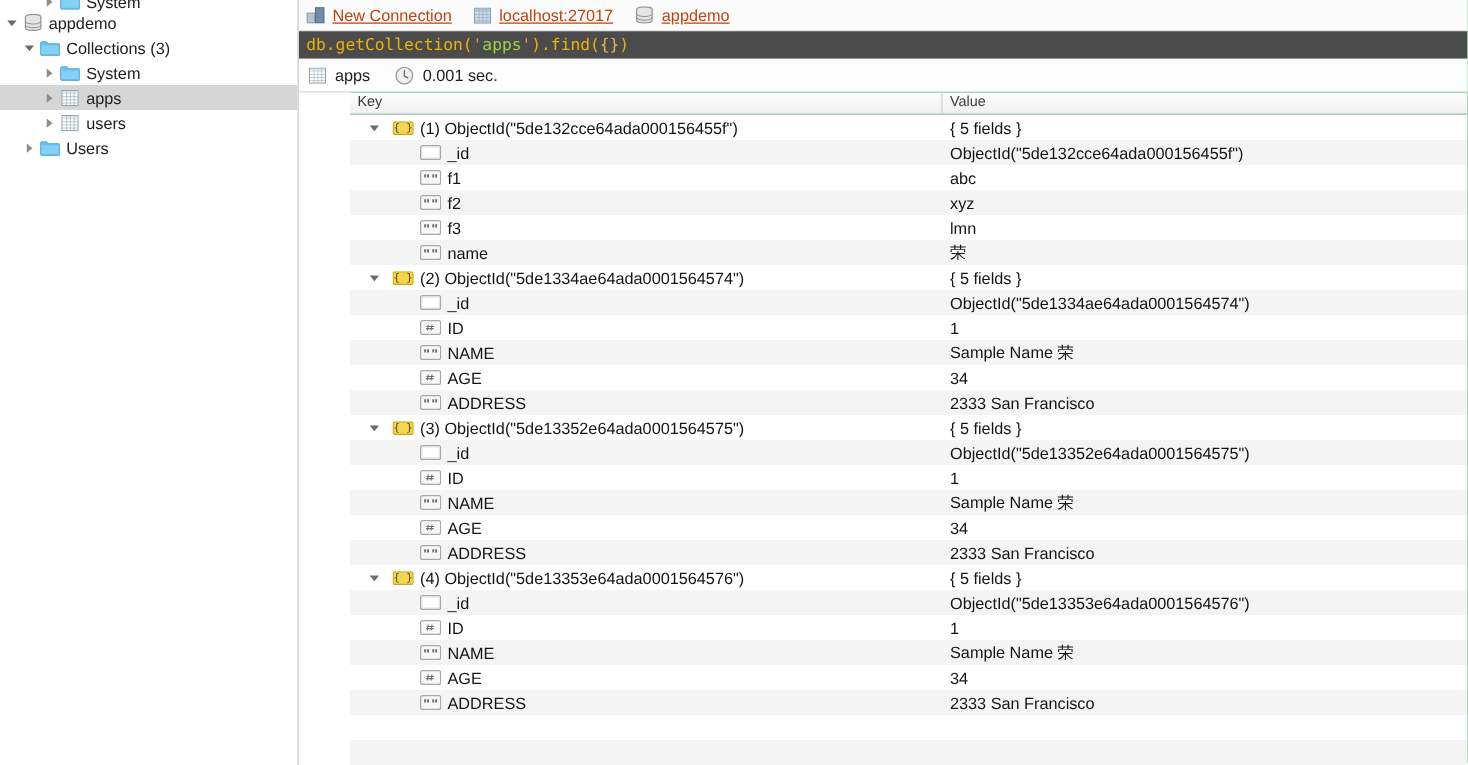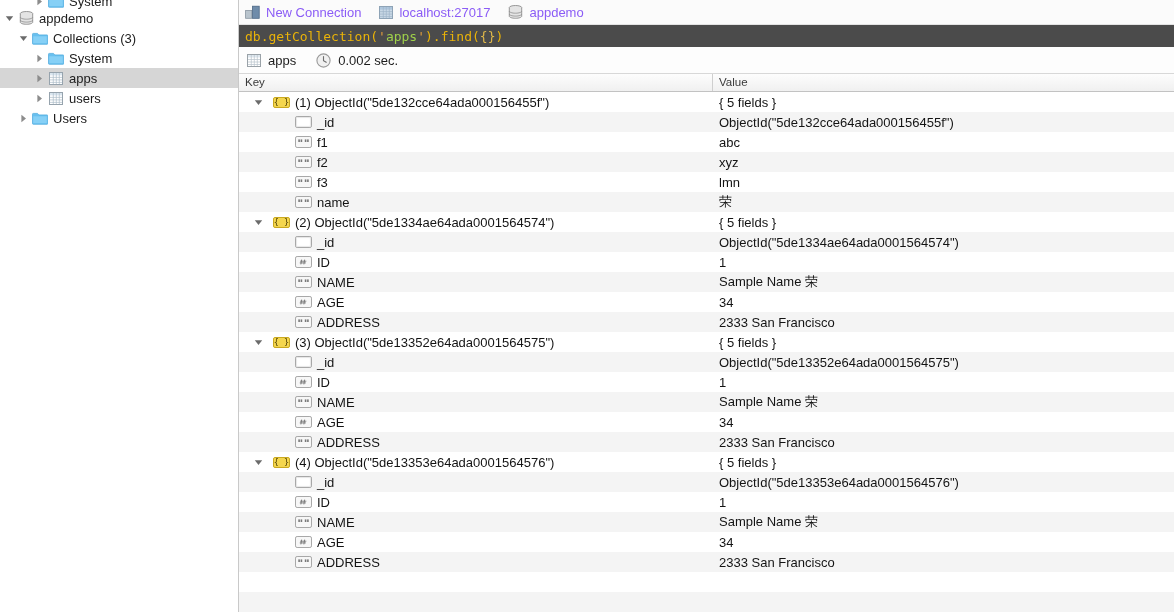--- a/index.html
+++ b/index.html
@@ -35,21 +35,21 @@
   .d0{padding-left:2px;}
   .d1{padding-left:16px;}
   .d2{padding-left:32px;}
 
   
   .main{flex:1;display:flex;flex-direction:column;height:612px;background:#fff;min-width:0;}
 
   .crumbbar{
     height:24px;flex:0 0 24px;display:flex;align-items:center;
     background:#fbfbfb;border-bottom:1px solid #e3e3e3;
-    padding-left:6px;font-size:13px;color:#8b5cf6;
+    padding-left:6px;font-size:13px;color:#c2410c;text-decoration:underline;
   }
   .crumb{display:flex;align-items:center;margin-right:18px;white-space:nowrap;}
   .crumb .ci{margin-right:6px;display:flex;align-items:center;}
 
   .querybar{
     height:22px;flex:0 0 22px;background:#4b4b4b;color:#f0f0f0;
     display:flex;align-items:center;padding:0 0 0 6px;
     font-family:"DejaVu Sans Mono","Liberation Mono",monospace;
     font-size:13px;letter-spacing:0px;
   }
@@ -60,21 +60,21 @@
 
   .statusbar{
     height:26px;flex:0 0 26px;display:flex;align-items:center;
     background:#fdfdfd;border-bottom:1px solid #d8d8d8;padding-left:8px;
     font-size:13px;color:#1d1d1d;
   }
   .statusbar .sb-item{display:flex;align-items:center;margin-right:20px;}
   .statusbar .sb-item .ci{margin-right:7px;display:flex;align-items:center;}
 
   
-  .table-wrap{flex:1;position:relative;overflow:hidden;background:#22c55e;}
+  .table-wrap{flex:1;position:relative;overflow:hidden;background:#22c55e;margin-left:41px;}
   .thead{
     height:17px;display:flex;align-items:center;
     background:linear-gradient(#fdfdfd,#f0f0f0);
     border-bottom:1px solid #c2c2c2;font-size:11.5px;color:#3a3a3a;
   }
   .th-key{width:474px;flex:0 0 474px;padding-left:6px;box-sizing:border-box;
           border-right:1px solid #cfcfcf;height:17px;line-height:17px;}
   .th-val{flex:1;padding-left:6px;box-sizing:border-box;height:17px;line-height:17px;}
 
   .rows{position:relative;}
@@ -267,21 +267,21 @@
         </span>
         <span>apps</span>
       </div>
       <div class="sb-item">
         <span class="ci">
           <svg width="15" height="15" viewBox="0 0 15 15">
             <circle cx="7.5" cy="7.5" r="6.6" fill="#f0f0f0" stroke="#9a9a9a" stroke-width="1.1"></circle>
             <path d="M7.5 3.6v4.1l2.7 1.6" stroke="#6d6d6d" stroke-width="1.1" fill="none" stroke-linecap="round"></path>
           </svg>
         </span>
-        <span>0.002 sec.</span>
+        <span>0.001 sec.</span>
       </div>
     </div>
 
     <div class="table-wrap">
       <div class="thead">
         <div class="th-key">Key</div>
         <div class="th-val">Value</div>
       </div>
       <div class="rows" id="rows-host">
           <div class="row odd">

